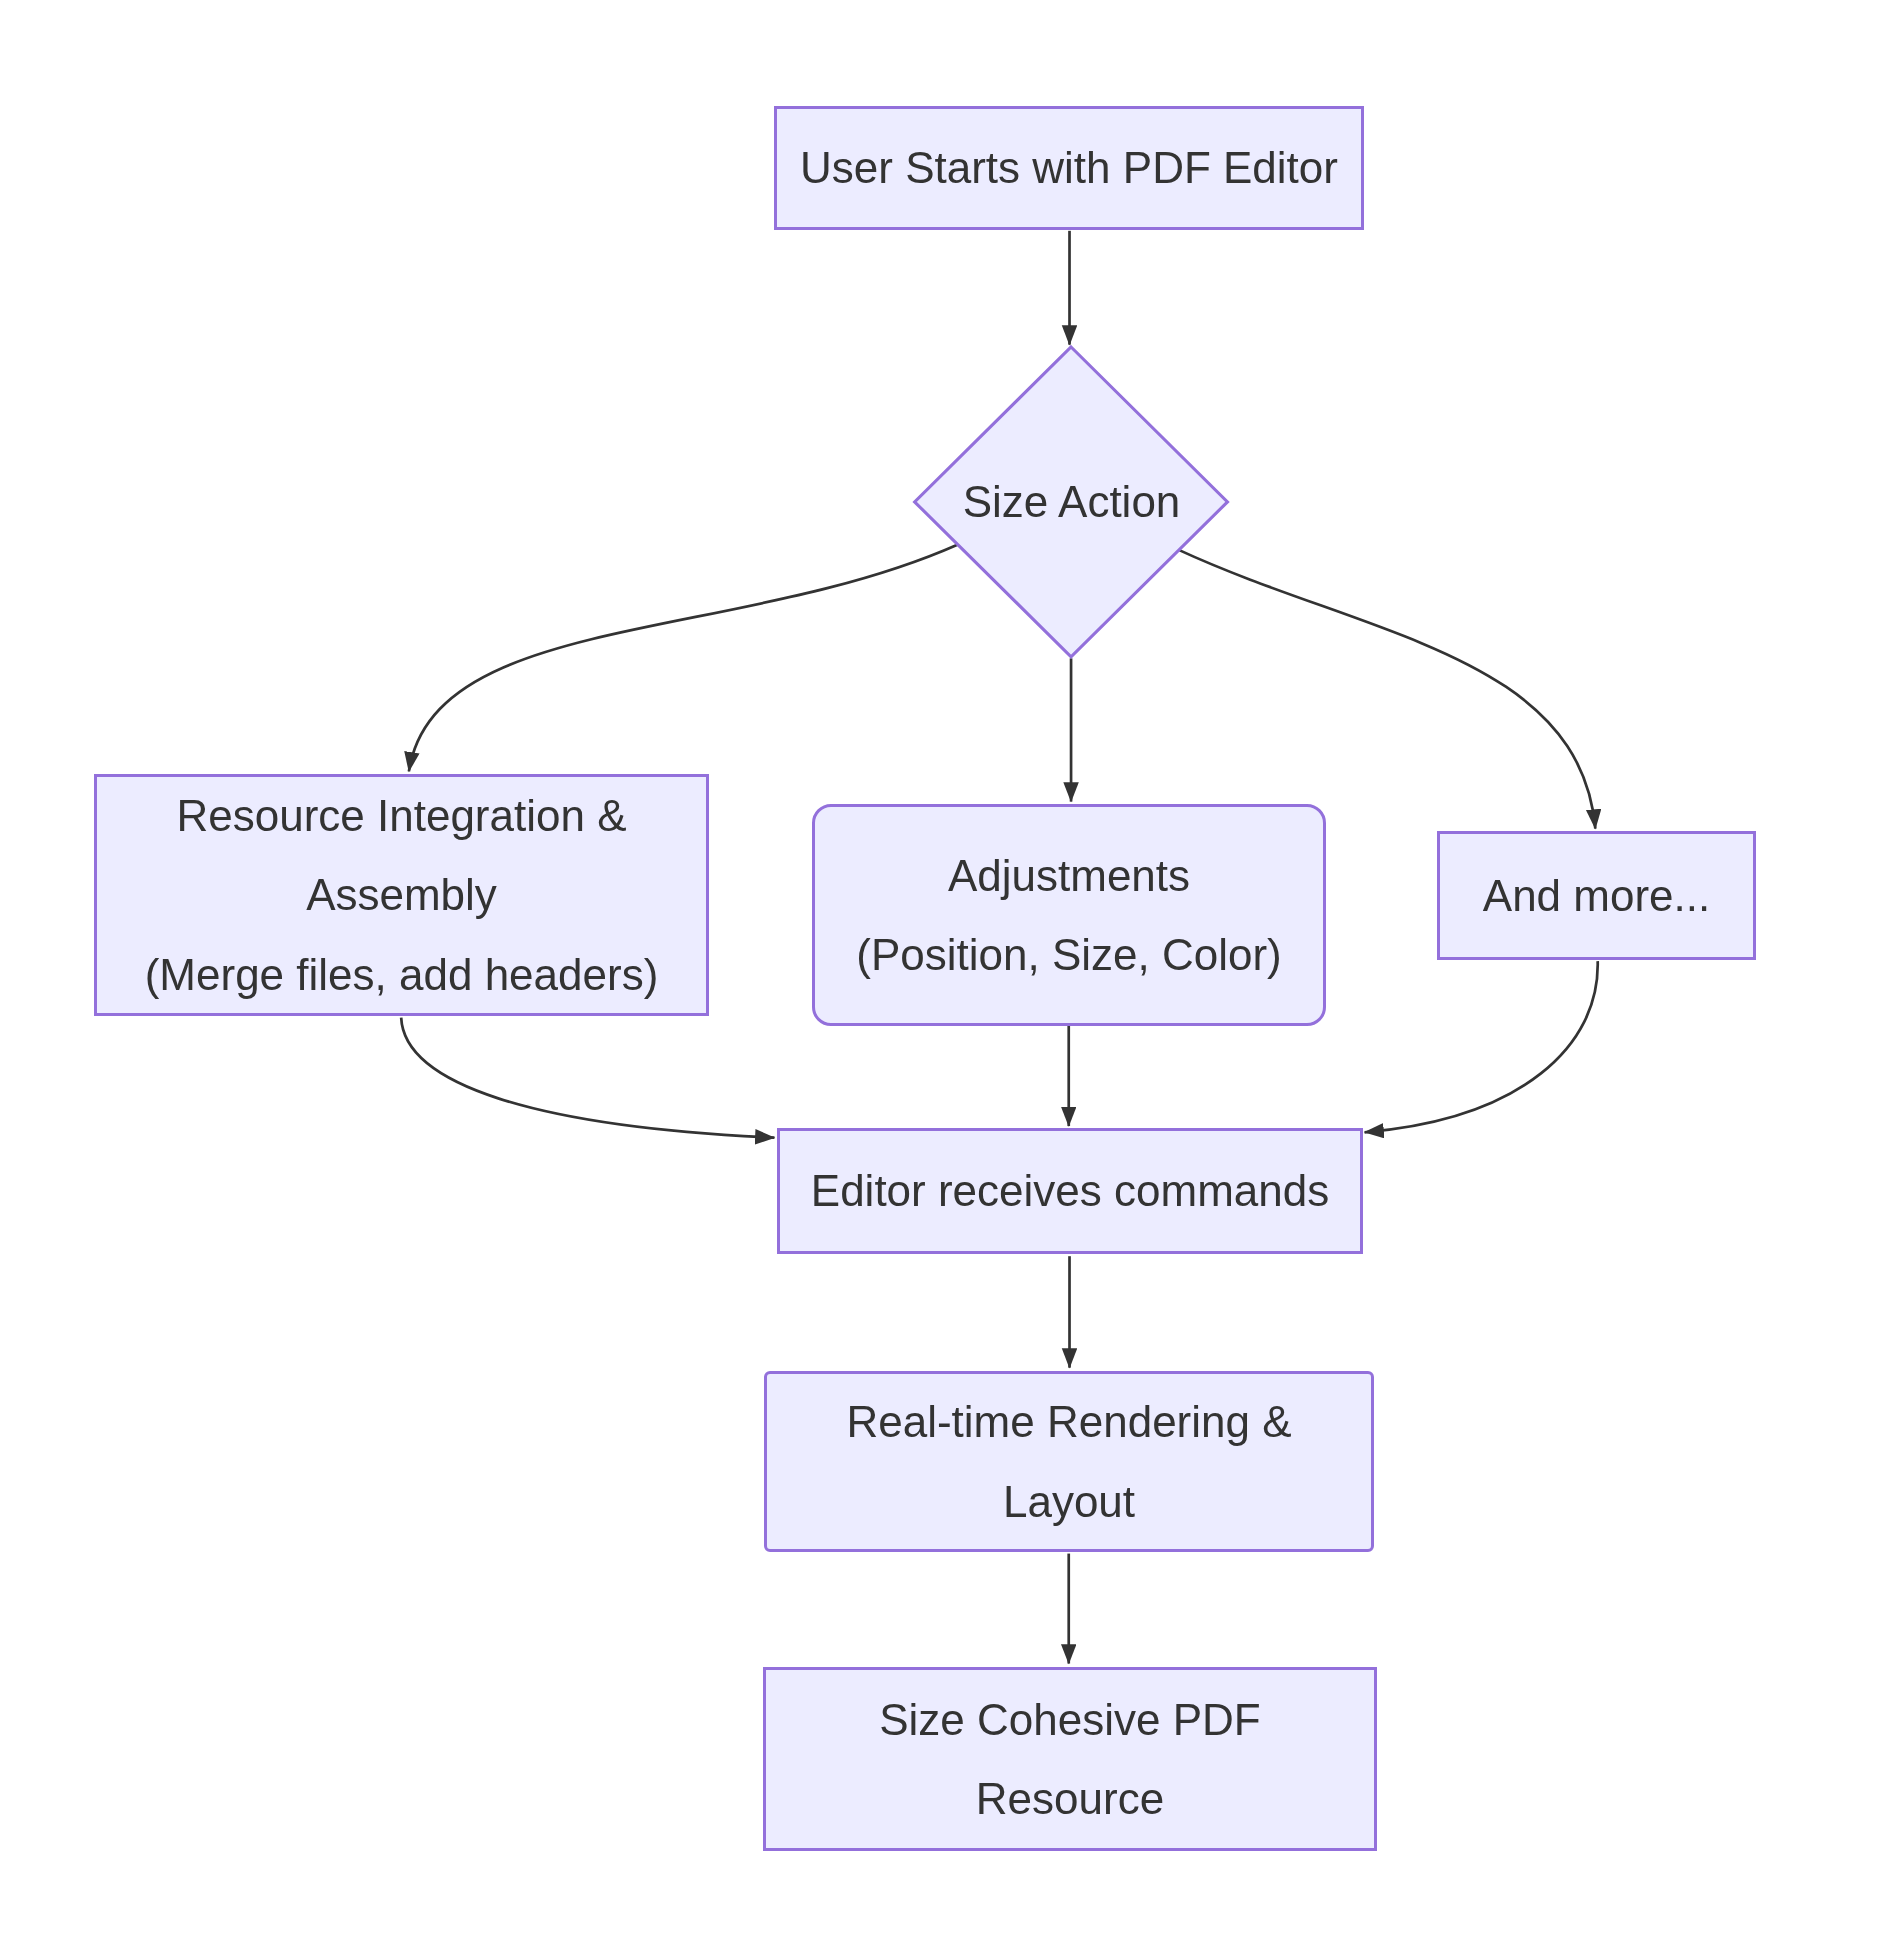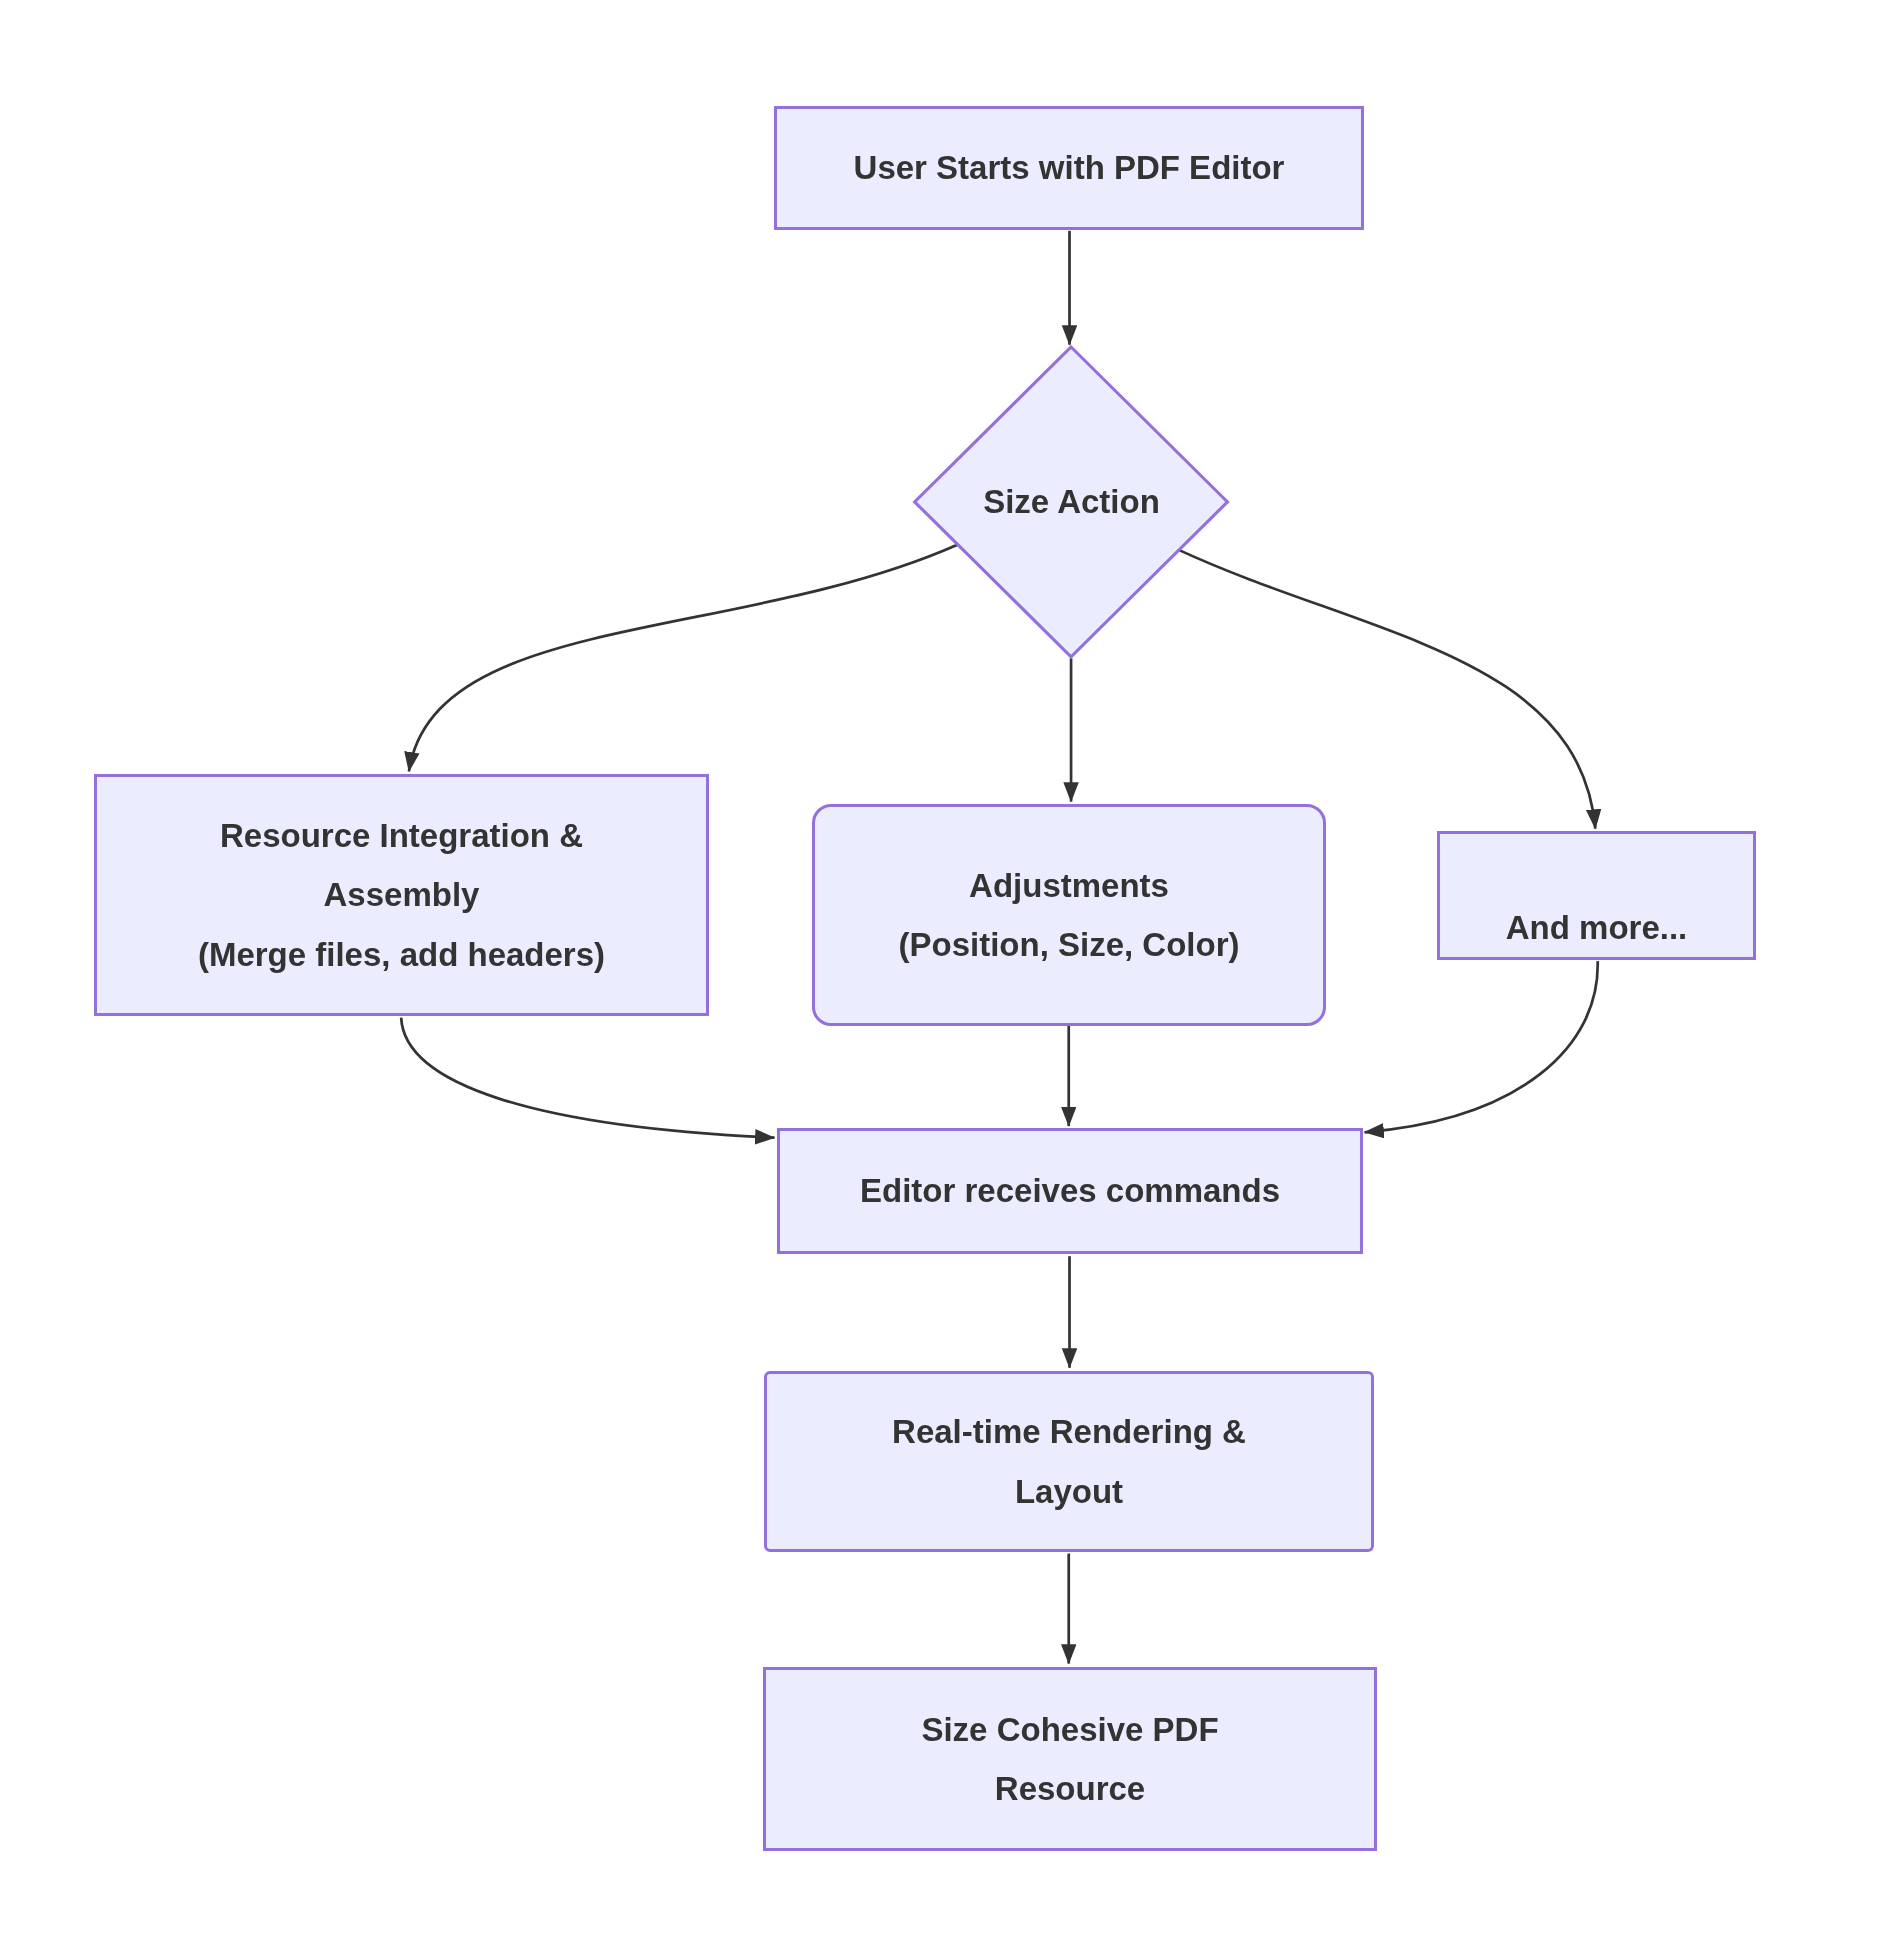--- a/index.html
+++ b/index.html
@@ -34,27 +34,26 @@
     fill: var(--node-fill, #ECECFF);
     stroke: var(--node-border, #9370DB);
     stroke-width: 4;
   }
   .node {
     position: absolute;
     box-sizing: border-box;
     background: var(--node-fill, #ECECFF);
     border: 3.1px solid var(--node-border, #9370DB);
     color: var(--text-color, #333333);
-    font-size: 33px;
+    font-size: 44px;
     line-height: 1.8;
     display: flex;
     align-items: center;
     justify-content: center;
     text-align: center;
-    font-weight: bold;
   }
   .node.diamond-label {
     background: transparent;
     border: none;
   }
   .lbl { width: 100%; }
 </style>
 </head>
 <body>
 
@@ -96,21 +95,21 @@
     </div>
   </div>
 
   <div class="node" style="left:812px; top:804px; width:514px; height:222px;border-radius:19px;">
     <div class="lbl">
       <div>Adjustments</div>
       <div>(Position, Size, Color)</div>
     </div>
   </div>
 
-  <div class="node" style="left:1437px; top:831px; width:319px; height:129px;align-items:flex-end;">
+  <div class="node" style="left:1437px; top:831px; width:319px; height:129px;">
     <div class="lbl">And more...</div>
   </div>
 
   <div class="node" style="left:777px; top:1128px; width:586px; height:126px;">
     <div class="lbl">Editor receives commands</div>
   </div>
 
   <div class="node" style="left:764px; top:1371px; width:610px; height:181px;border-radius:6px;">
     <div class="lbl">
       <div>Real-time Rendering &amp;</div>

